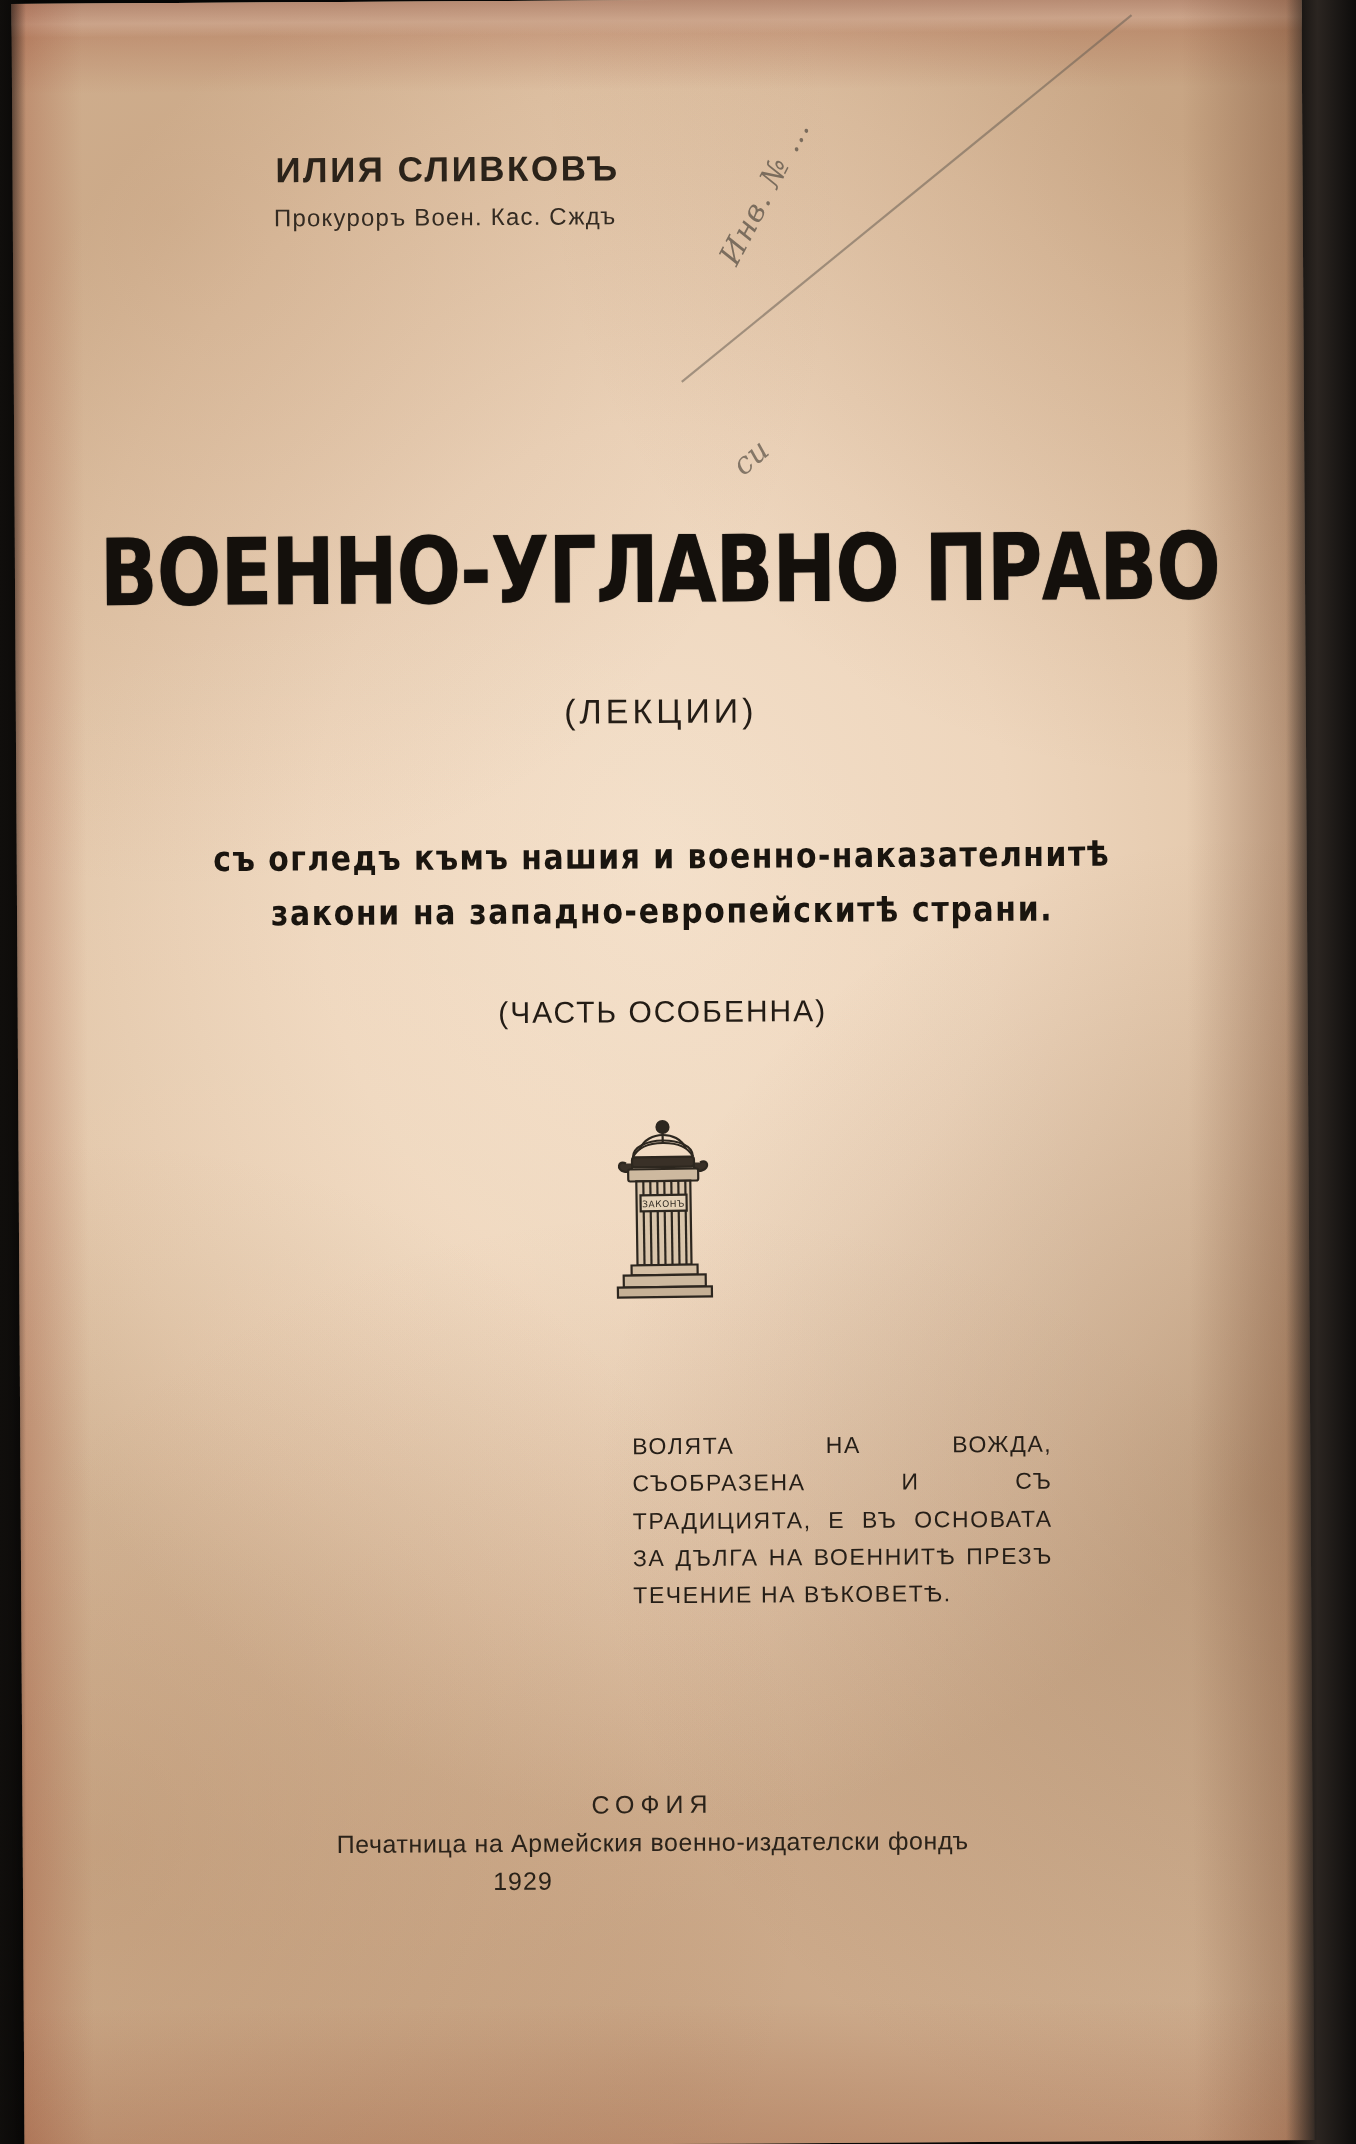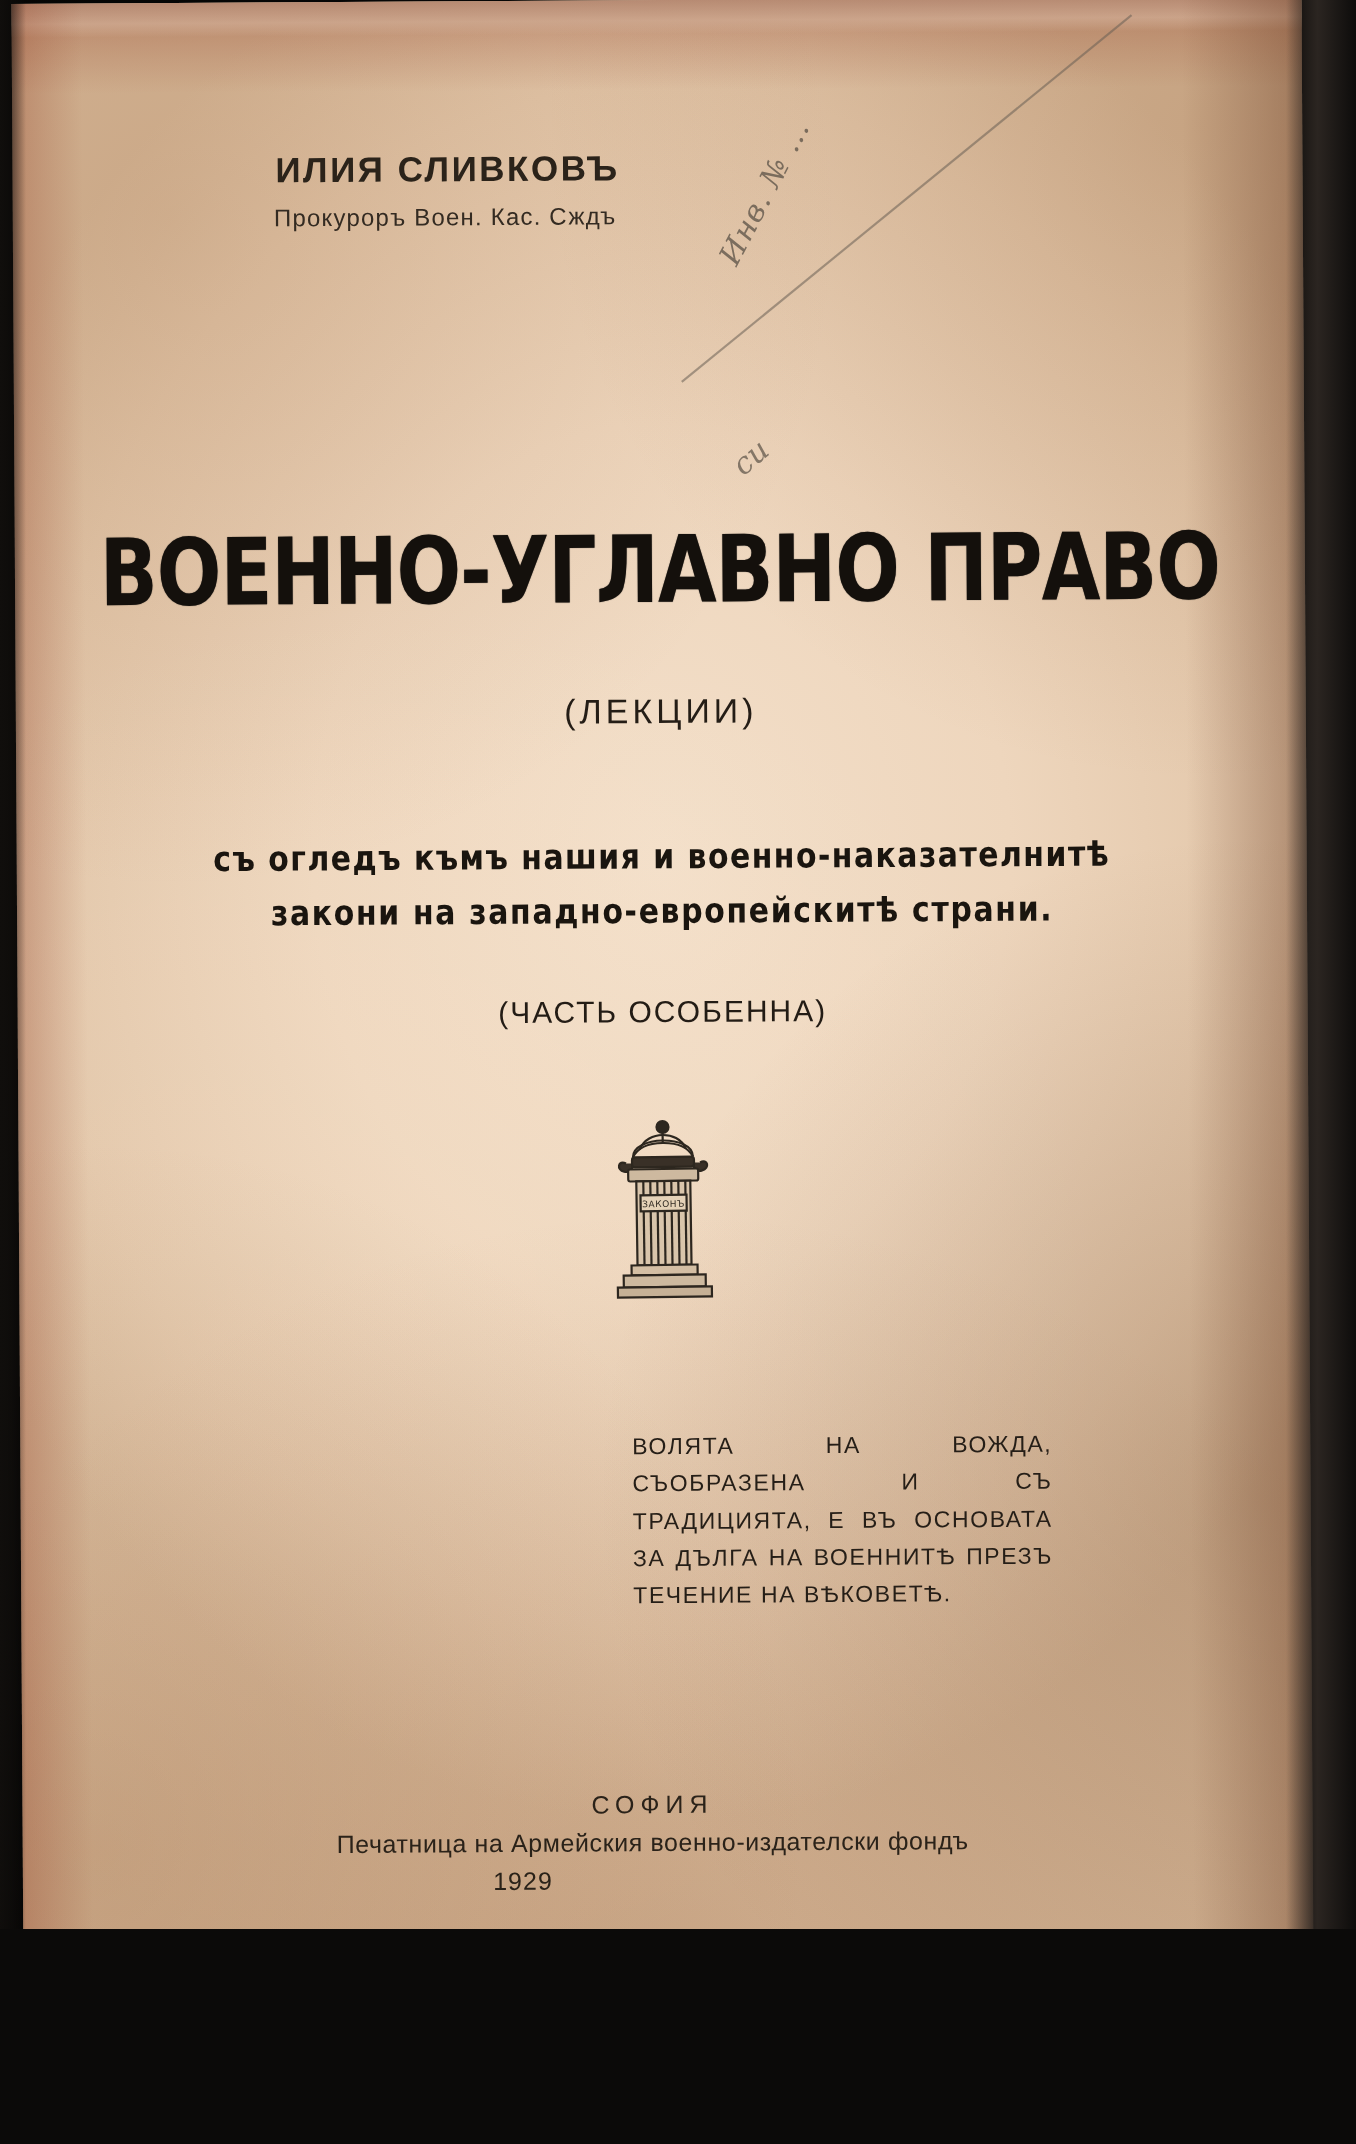--- a/index.html
+++ b/index.html
@@ -10,21 +10,21 @@
   body {
     width: 1356px;
     height: 2144px;
     overflow: hidden;
     font-family: "Liberation Sans", sans-serif;
   }
 
   #stage {
     position: relative;
     width: 1356px;
-    height: 1929px;
+    height: 2144px;
     background: #151310;
     overflow: hidden;
   }
 
   
   .backdrop {
     position: absolute;
     inset: 0;
     background:
       radial-gradient(ellipse at 85% 50%, #2a2724 0%, #15120f 45%, #0a0908 100%);

